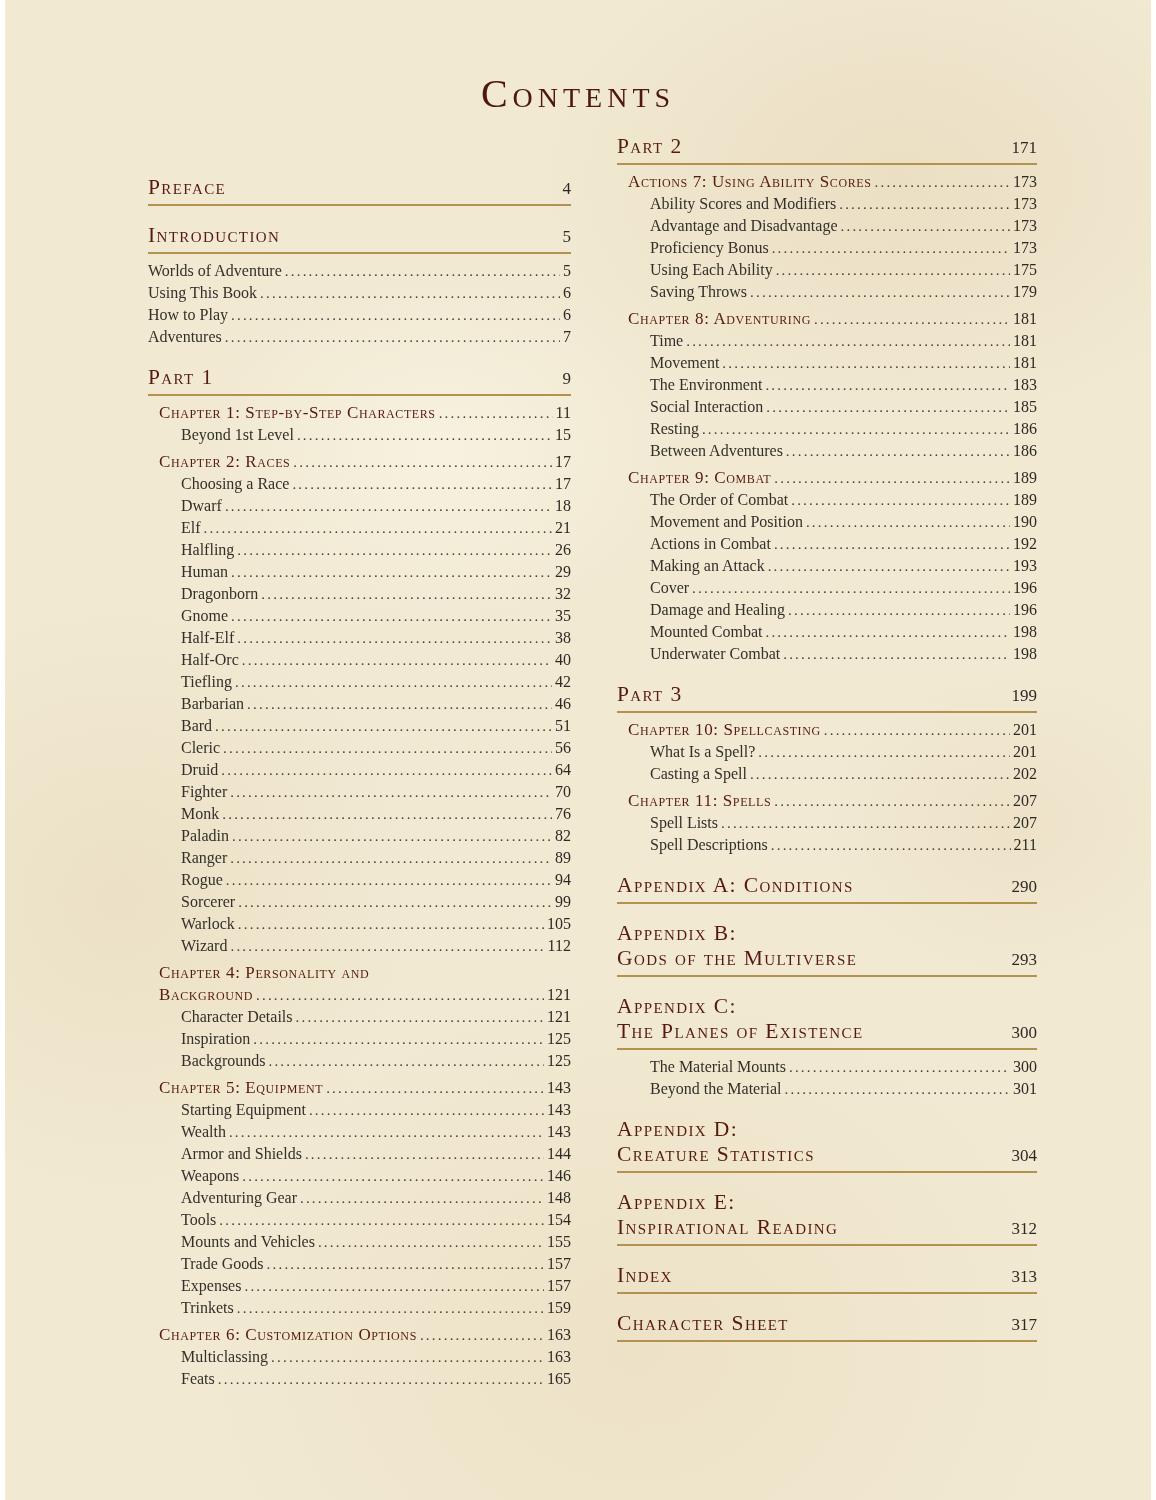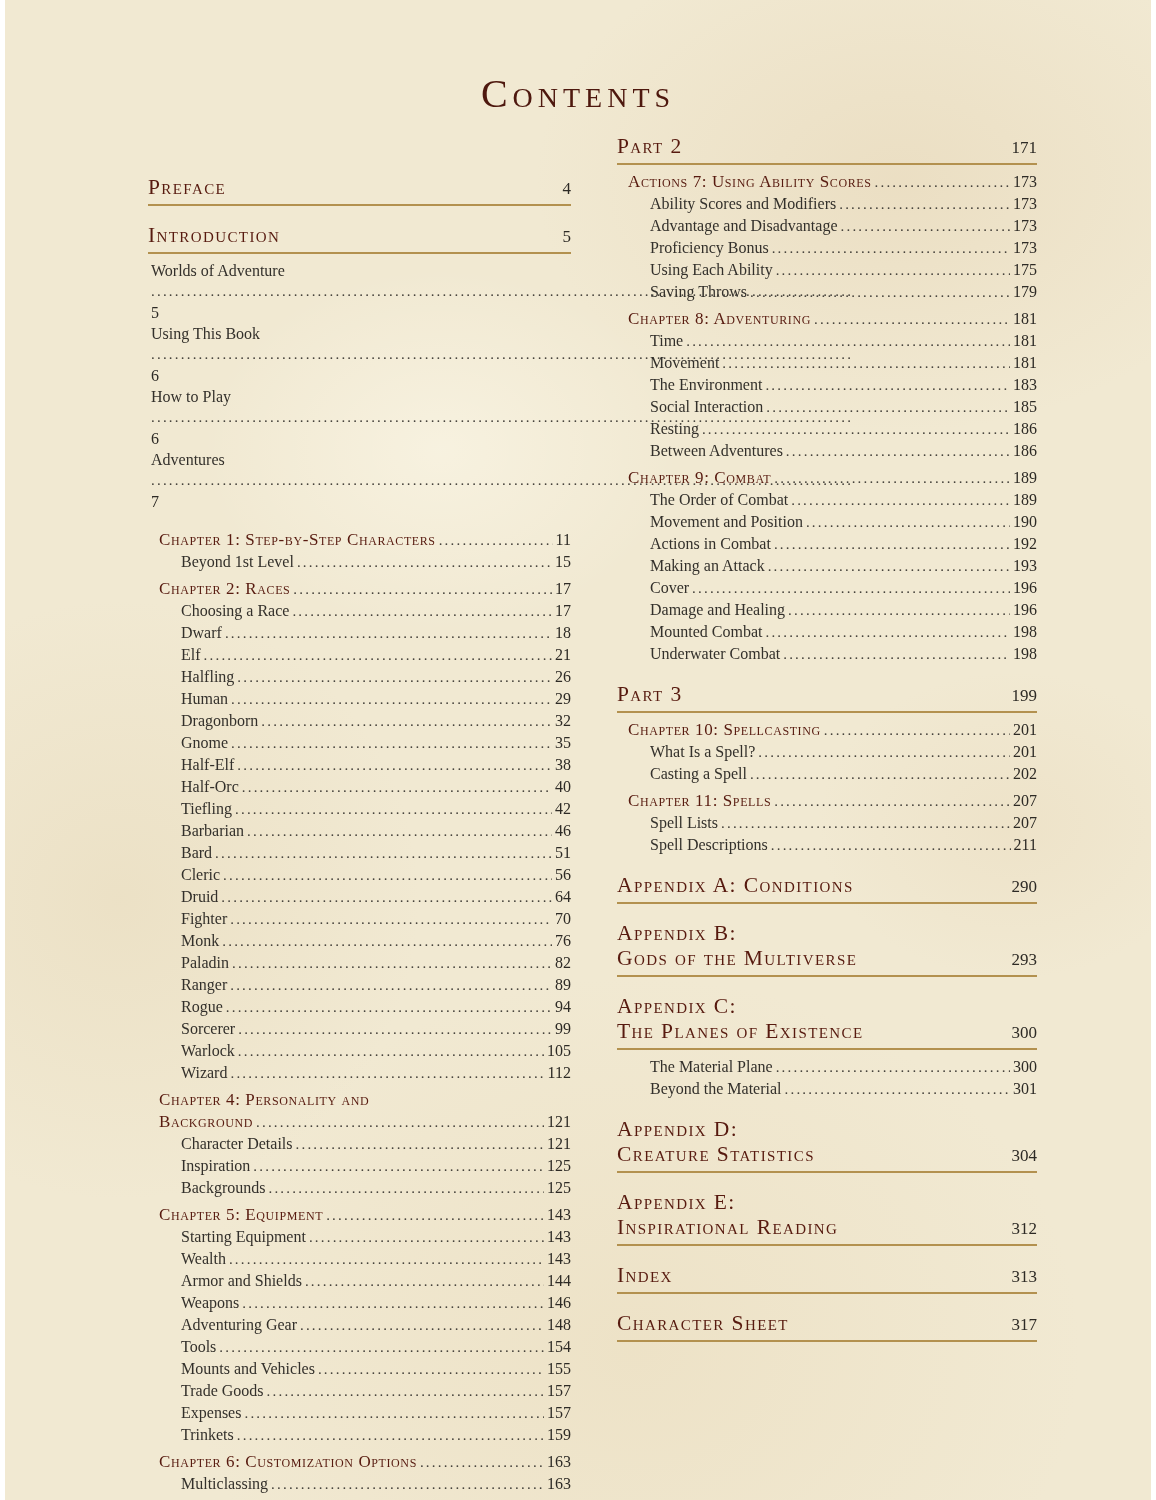--- a/index.html
+++ b/index.html
@@ -73,21 +73,21 @@
     margin-top: 5px;
     padding-left: 11px;
   }
   .chapter-row.cont { margin-top: 0; align-items: center; }
 
   .sub-row {
     color: #33302b;
     font-size: 16px;
     padding-left: 33px;
   }
-  .subflush-row { padding-left: 0; flex-direction: column; }
+  .subflush-row { padding-left: 0; }
 
   .dots {
     flex: 1;
     overflow: hidden;
     white-space: nowrap;
     min-width: 6px;
     margin: 0 3px;
     color: #44403a;
     font-variant: normal;
     letter-spacing: 0;
@@ -146,20 +146,27 @@
             <span class="dots"></span>
             <span class="page-num">6</span>
           </div>
           <div class="row sub-row subflush-row">
             <span class="label">Adventures</span>
             <span class="dots"></span>
             <span class="page-num">7</span>
           </div>
         </section>
         <section class="toc-section">
+          <div class="major">
+            <div class="major-line">
+              <span class="label">Part 1</span>
+              <span class="spacer"></span>
+              <span class="page-num">9</span>
+            </div>
+          </div>
           <div class="row chapter-row">
             <span class="label">Chapter 1: Step-by-Step Characters</span>
             <span class="dots"></span>
             <span class="page-num">11</span>
           </div>
           <div class="row sub-row">
             <span class="label">Beyond 1st Level</span>
             <span class="dots"></span>
             <span class="page-num">15</span>
           </div>
@@ -558,21 +565,21 @@
             <div class="major-line">
               <span class="label">Appendix C:</span>
             </div>
             <div class="major-line">
               <span class="label">The Planes of Existence</span>
               <span class="spacer"></span>
               <span class="page-num">300</span>
             </div>
           </div>
           <div class="row sub-row">
-            <span class="label">The Material Plane</span>
+            <span class="label">The Material Mounts</span>
             <span class="dots"></span>
             <span class="page-num">300</span>
           </div>
           <div class="row sub-row">
             <span class="label">Beyond the Material</span>
             <span class="dots"></span>
             <span class="page-num">301</span>
           </div>
         </section>
         <section class="toc-section">

